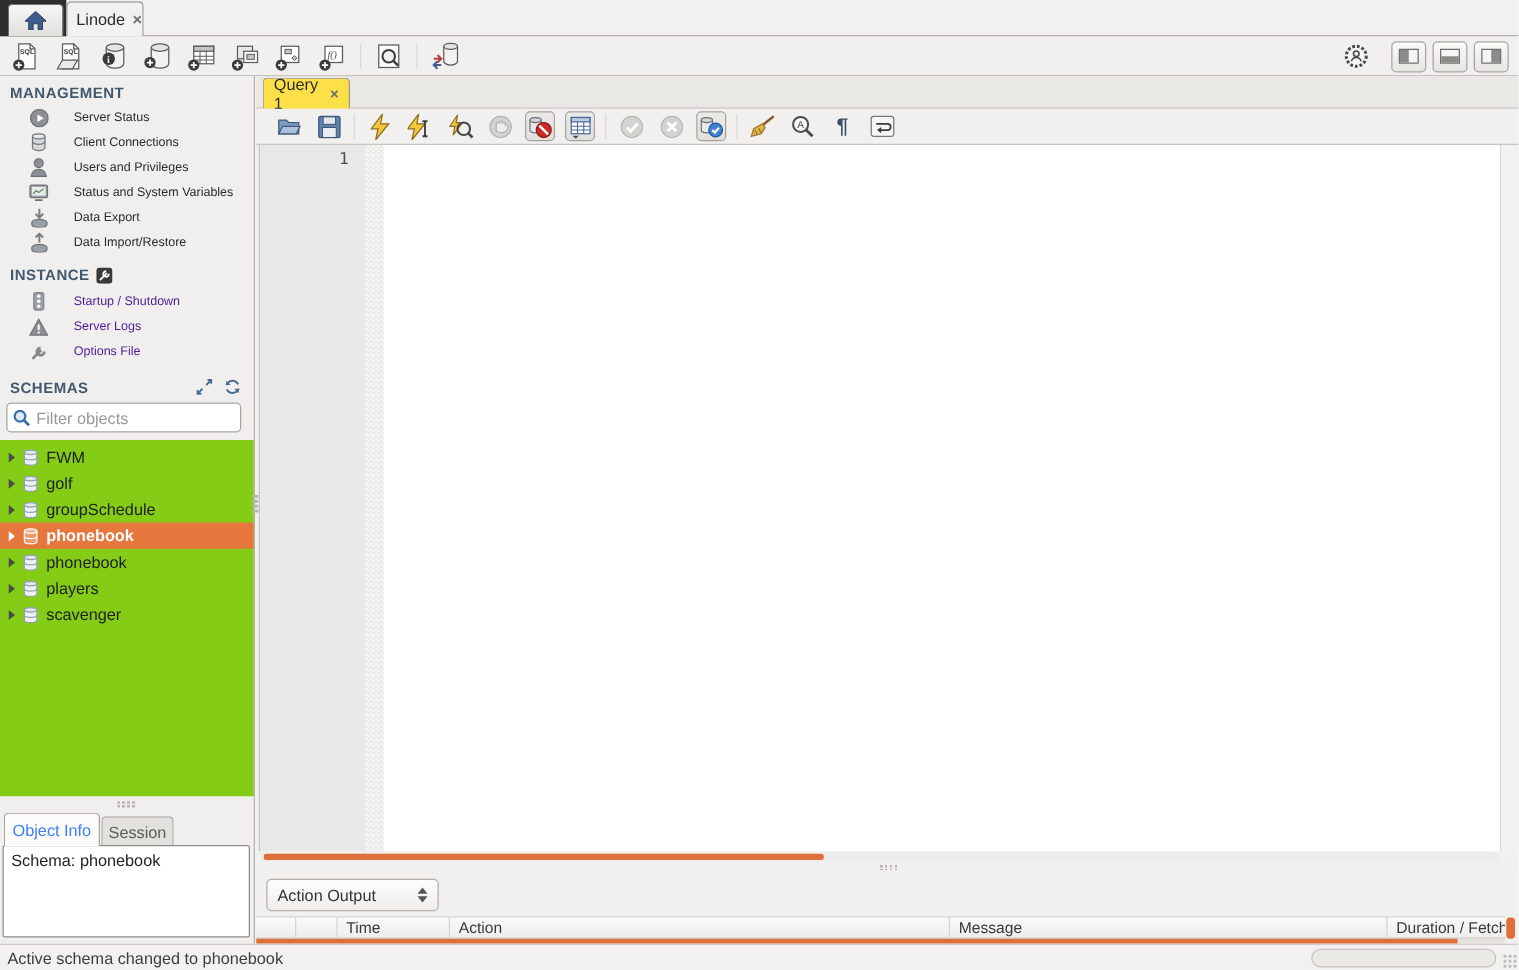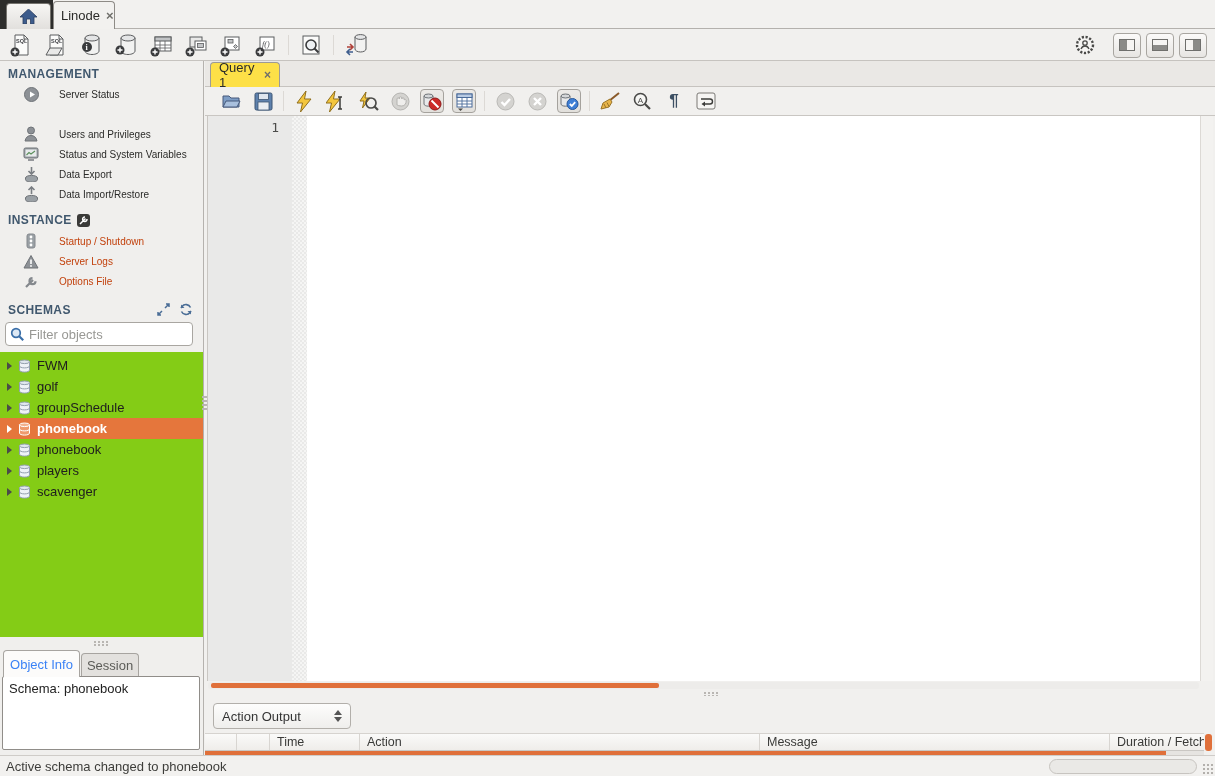--- a/index.html
+++ b/index.html
@@ -23,21 +23,21 @@
   .panel-inner { width:16px; height:12px; border:1px solid #6f6f6c; background:#f6f5f3; position:relative; }
   .panel-inner .fill { position:absolute; background:#8b8b88; }
   .pf-left { left:0; top:0; bottom:0; width:7px; }
   .pf-bottom { left:0; right:0; bottom:0; height:5px; }
   .pf-right { right:0; top:0; bottom:0; width:7px; }
 
   
   .sidebar { position:absolute; left:0; top:61px; width:204px; height:694px; background:#f0efed; border-right:1px solid #b5b2ae; }
   .side-h { position:absolute; left:8px; font-size:12px; font-weight:bold; color:#41586e; letter-spacing:.4px; display:flex; align-items:center; gap:5px; }
   .side-item { position:absolute; left:0; width:100%; height:20px; display:flex; align-items:center; padding-left:23px; gap:20px; white-space:nowrap; overflow:hidden; font-size:10px; }
-  .side-item.disabled { color:#c2410c; }
+  .side-item.disabled { color:#4c1d95; }
   .side-item .sic { width:16px; height:16px; flex:0 0 16px; display:flex; align-items:center; justify-content:center; }
   .sch-head-icons { position:absolute; right:10px; display:flex; gap:9px; }
   .filterbox { position:absolute; left:5px; top:261px; width:188px; height:24px; background:#fff; border:1px solid #a9a6a1; border-radius:4px; display:flex; align-items:center; padding:0 4px; gap:4px; }
   .filterbox input { border:none; outline:none; flex:1; font-family:"Liberation Sans",sans-serif; font-size:13px; color:#3a3a38; background:transparent; width:140px; }
   .filterbox input::placeholder { color:#98People9; color:#989894; }
   .schema-list { position:absolute; left:0; top:291px; width:203px; height:285px; background:#84cc16; overflow:hidden; }
   .schema-row { position:relative; height:21px; display:flex; align-items:center; padding-left:7px; gap:6px; font-size:13px; color:#20201e; }
   .schema-row .tri { width:0; height:0; border-left:5px solid #4b4b49; border-top:4px solid transparent; border-bottom:4px solid transparent; }
   .schema-row.selected { background:#e5763c; color:#fff; font-weight:bold; }
   .schema-row.selected .tri { border-left-color:#fff; }
@@ -219,20 +219,30 @@
     </div>
 
     <div class="side-item" style="top:23px;">
       <span class="sic">
           <svg width="15" height="15" viewBox="0 0 15 15">
             <circle cx="7.5" cy="7.5" r="7" fill="#8d9196" stroke="#6e7277"></circle>
             <polygon points="6,4.5 11,7.5 6,10.5" fill="#fff"></polygon>
           </svg>
         </span>
       <span>Server Status</span>
+    </div>
+    <div class="side-item" style="top:43px;">
+      <span class="sic">
+          <svg width="14" height="16" viewBox="0 0 14 16">
+            <path d="M2 3v9c0 1.3 2.2 2.4 5 2.4s5-1.1 5-2.4V3" fill="#d4d6d8" stroke="#74787d"></path>
+            <ellipse cx="7" cy="3" rx="5" ry="2" fill="#e8eaec" stroke="#74787d"></ellipse>
+            <path d="M2 7c0 1.3 2.2 2.4 5 2.4S12 8.3 12 7" fill="none" stroke="#74787d"></path>
+          </svg>
+        </span>
+      <span>Client Connections</span>
     </div>
     <div class="side-item" style="top:63px;">
       <span class="sic">
           <svg width="14" height="16" viewBox="0 0 14 16">
             <circle cx="7" cy="4.5" r="3.5" fill="#8d9196" stroke="#6e7277"></circle>
             <path d="M1 15c.8-3.8 3-5.5 6-5.5s5.2 1.7 6 5.5z" fill="#8d9196" stroke="#6e7277"></path>
           </svg>
         </span>
       <span>Users and Privileges</span>
     </div>

